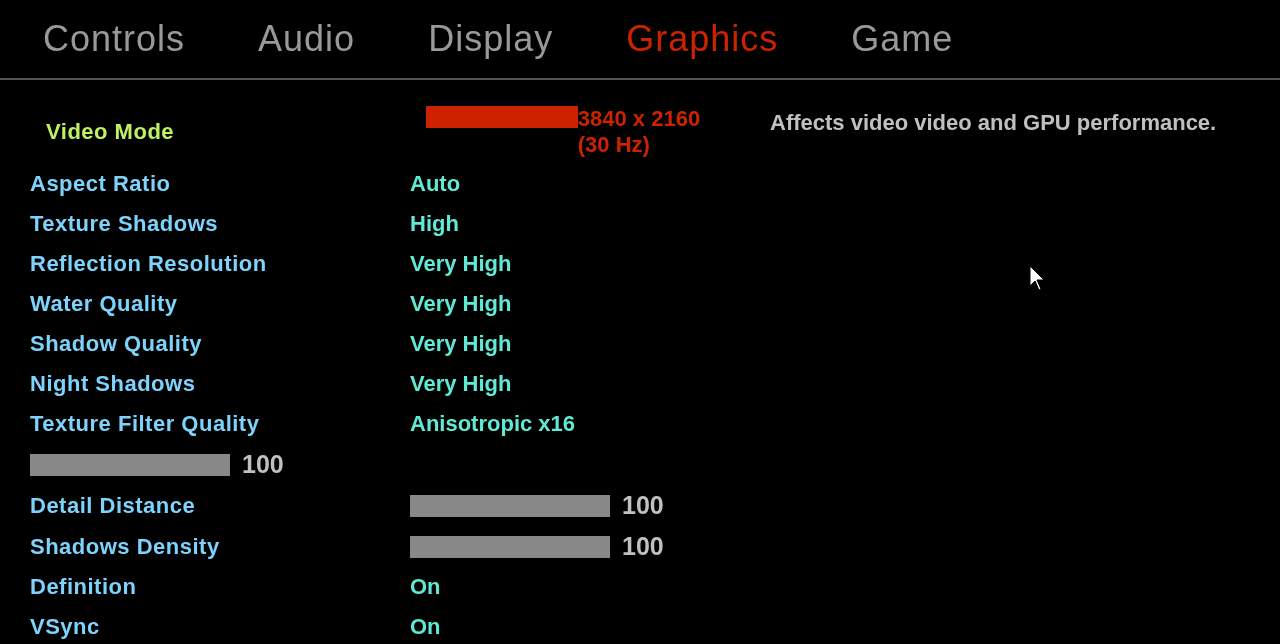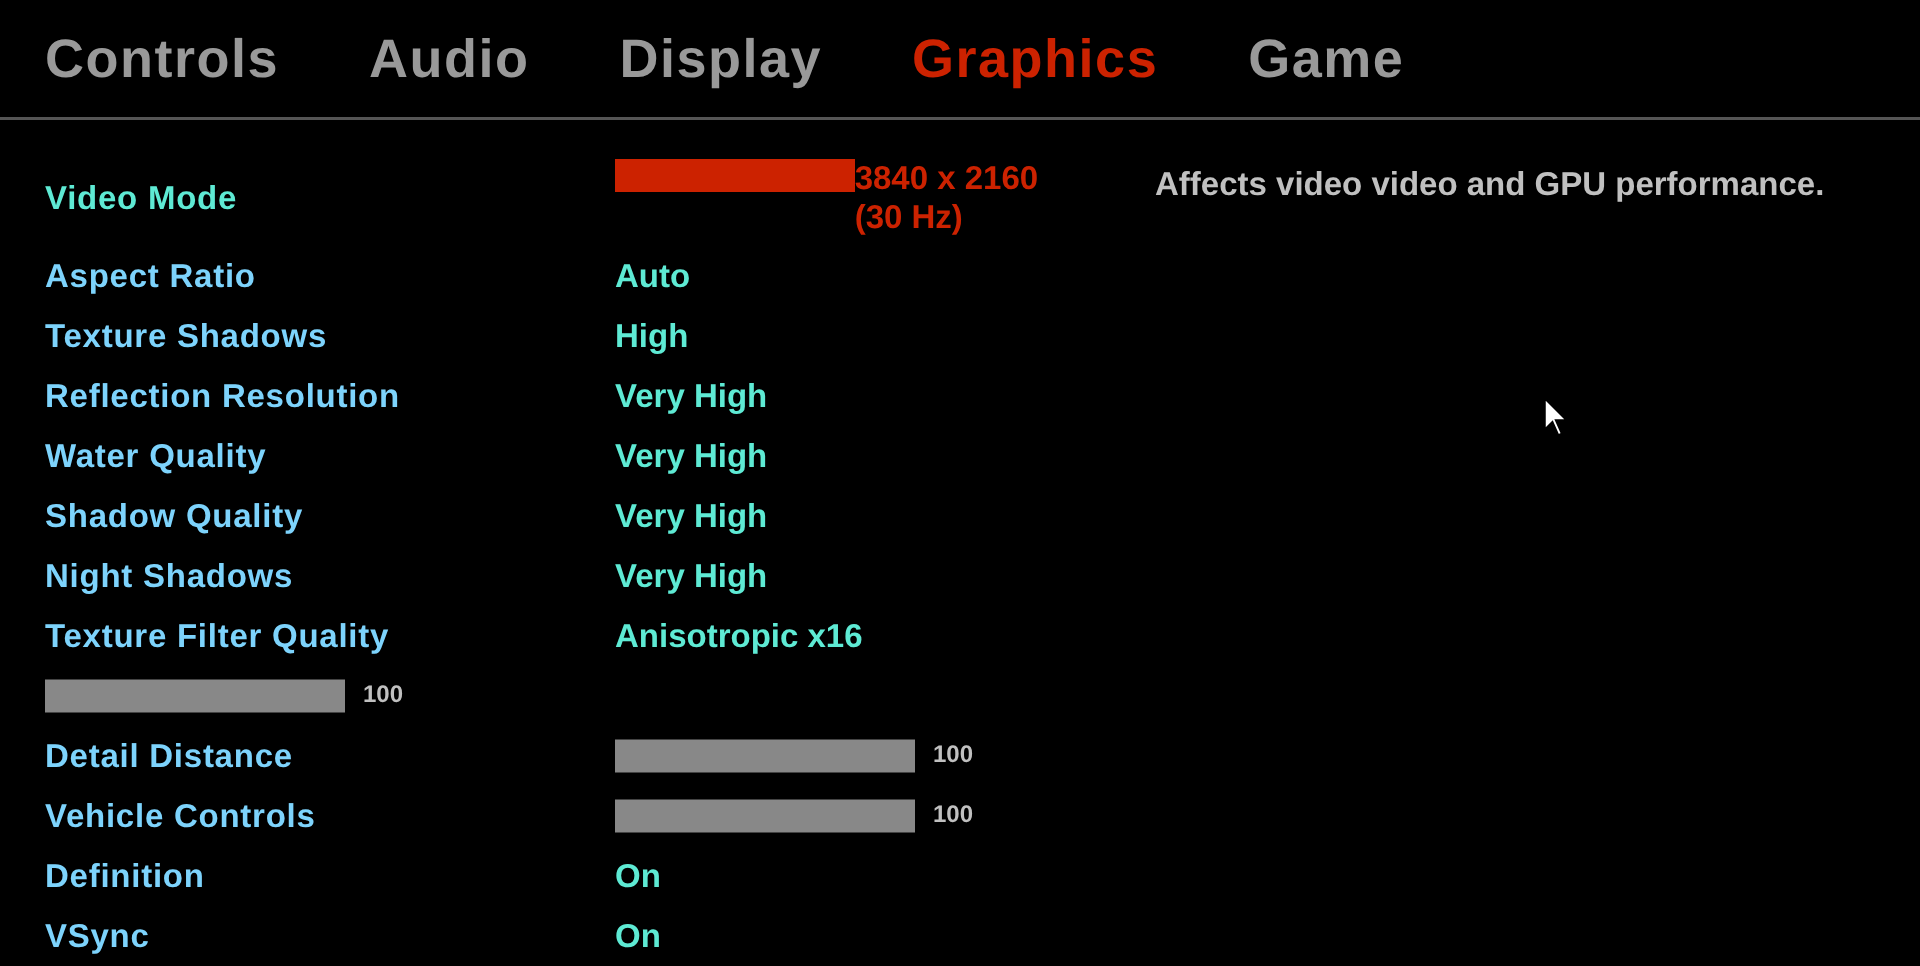--- a/index.html
+++ b/index.html
@@ -21,25 +21,26 @@
     .nav-bar {
       display: flex;
       align-items: center;
       padding: 18px 30px;
       border-bottom: 2px solid #555;
       gap: 60px;
     }
 
     .nav-item {
       font-size: 36px;
-      font-weight: 700;
+      font-weight: 400;
       color: #999;
       cursor: pointer;
       letter-spacing: 1px;
       text-transform: capitalize;
+      margin-left: 13px;
     }
 
     .nav-item.active {
       color: #cc2200;
     }
 
     .content {
       display: flex;
       padding: 20px 30px;
       gap: 40px;
@@ -63,21 +64,22 @@
 
     .setting-label {
       flex: 0 0 380px;
       font-size: 22px;
       font-weight: 900;
       color: #7dd3fc;
       letter-spacing: 0.5px;
     }
 
     .setting-label.red {
-      color: #5eead4;
+      color: #bef264;
+      margin-left: 16px;
     }
 
     .setting-value {
       font-size: 22px;
       font-weight: 900;
       color: #5eead4;
     }
 
     .setting-value.red {
       color: #cc2200;
@@ -102,21 +104,21 @@
     }
 
     .slider-bar {
       width: 200px;
       height: 22px;
       background-color: #888;
       position: relative;
     }
 
     .slider-value {
-      font-size: 16px;
+      font-size: 25px;
       font-weight: 900;
       color: #c0c0c0;
     }
 
     .info-text {
       font-size: 22px;
       font-weight: 900;
       color: #c0c0c0;
       padding-top: 10px;
     }
@@ -195,21 +197,21 @@
 
     <div class="setting-row">
       <span class="setting-label">Detail Distance</span>
       <div class="slider-container">
         <div class="slider-bar"></div>
         <span class="slider-value">100</span>
       </div>
     </div>
 
     <div class="setting-row">
-      <span class="setting-label">Vehicle Controls</span>
+      <span class="setting-label">Shadows Density</span>
       <div class="slider-container">
         <div class="slider-bar"></div>
         <span class="slider-value">100</span>
       </div>
     </div>
 
     <div class="setting-row">
       <span class="setting-label">Definition</span>
       <span class="setting-value">On</span>
     </div>

